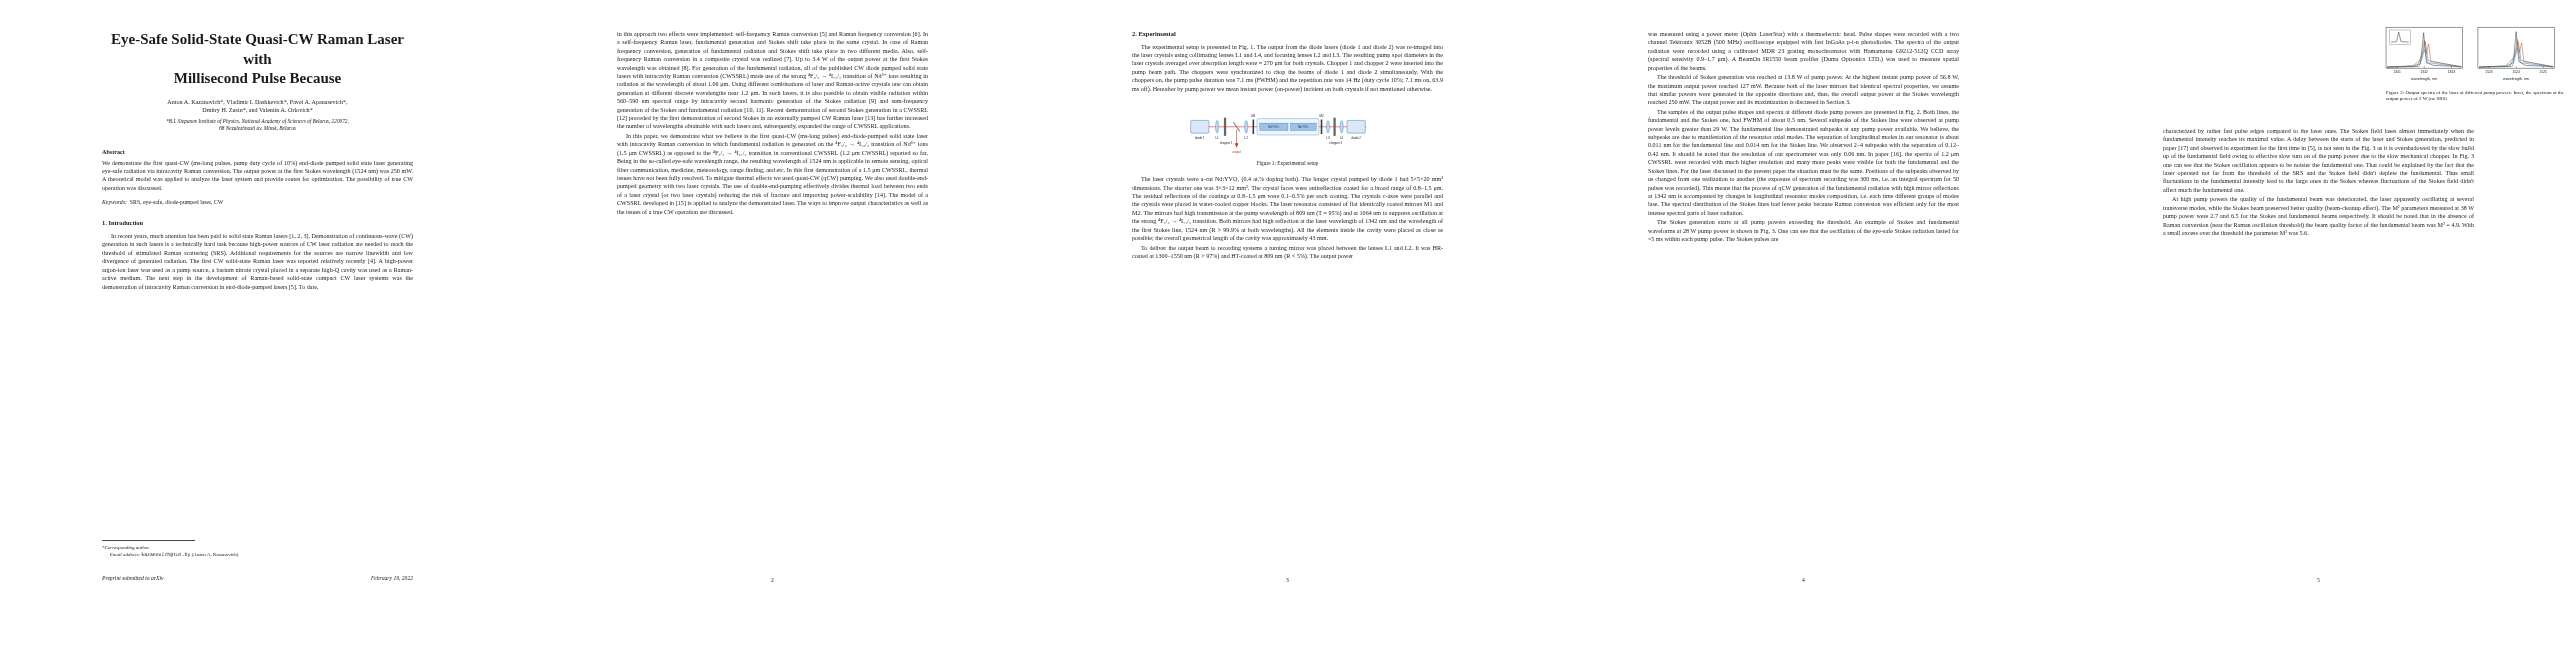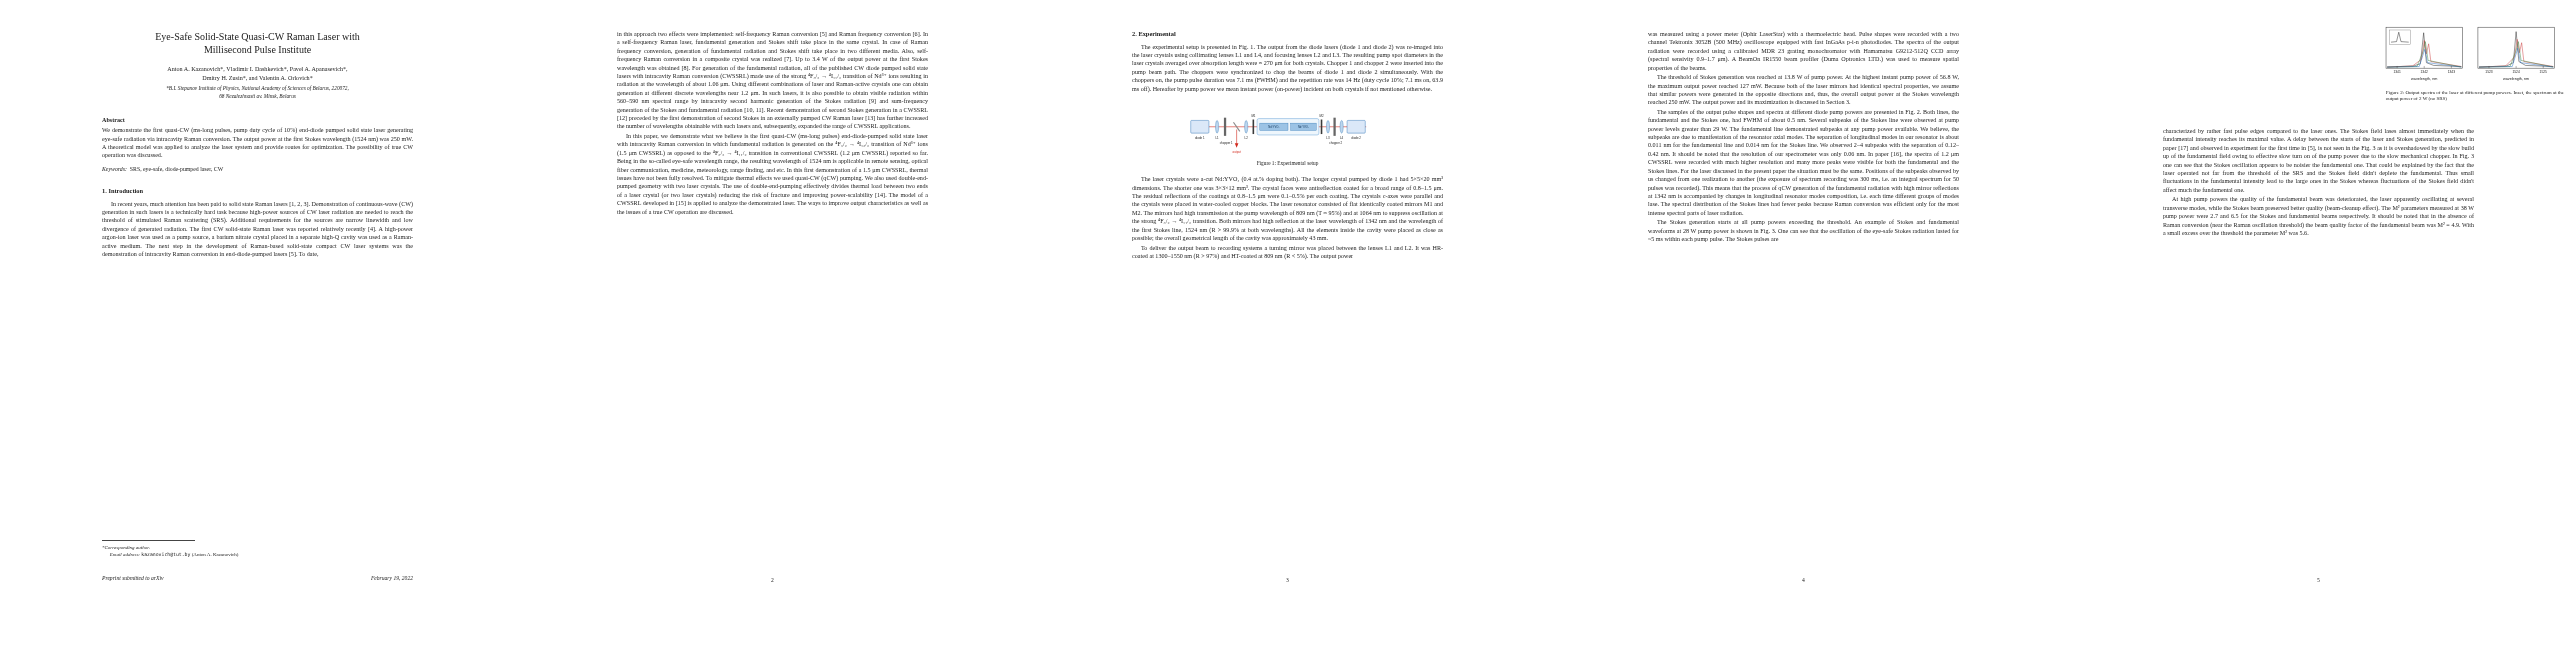--- a/index.html
+++ b/index.html
@@ -10,21 +10,21 @@
     font-family: "Liberation Serif", "DejaVu Serif", serif;
     color: #1a1a1a;
   }
   .sheet { position: relative; width: 2576px; height: 667px; overflow: hidden; background: #fff; }
   .page { position: absolute; top: 0; width: 515px; height: 667px; background: #fff; }
   #page1 { left: 0; } #page2 { left: 515px; } #page3 { left: 1030px; }
   #page4 { left: 1546px; } #page5 { left: 2061px; }
   .content { position: absolute; left: 102px; top: 0; width: 311px; padding-top: 30px; }
   #page5 .content { padding-top: 127px; }
 
-  .title { font-size: 10px; font-weight: normal; text-align: center; line-height: 1.3; margin: 0 0 9px; }
+  .title { font-size: 15px; font-weight: bold; text-align: center; line-height: 1.3; margin: 0 0 9px; }
   .authors { font-size: 6.1px; text-align: center; line-height: 1.4; margin: 0 0 3.3px; }
   .affil { font-size: 5.3px; font-style: italic; text-align: center; line-height: 1.4; margin: 0 0 16.7px; }
   .abshead { font-size: 6.1px; font-weight: bold; margin: 0 0 3.3px; }
   .para { font-size: 6.1px; line-height: 1.38; text-align: justify; margin: 0; text-indent: 9px; }
   .para.cont { text-indent: 0; }
   .para + .para { margin-top: 1.1px; }
   .abstract { margin: 0 0 6.7px; text-indent: 0; }
   .kw { font-size: 5.8px; margin: 0 0 14.5px; }
   .kw .kwlabel { font-style: italic; }
   .sechead { font-size: 6.4px; font-weight: bold; margin: 10px 0 5.6px; }
@@ -77,21 +77,21 @@
 <body>
 
 <div class="sheet">
 
   <div class="arxiv-label">arXiv:1202.2228v1  [physics.optics]  10 Feb 2012</div>
 
   <section class="page" id="page1">
     <div class="content">
       <h1 class="title">
         <span>Eye-Safe Solid-State Quasi-CW Raman Laser with</span><br>
-        <span>Millisecond Pulse Institute</span>
+        <span>Millisecond Pulse Because</span>
       </h1>
       <div class="authors">
         <span>Anton A. Kazanovich*, Vladimir I. Dashkevich*, Pavel A. Apanasevich*,</span><br>
         <span>Dmitry H. Zusin*, and Valentin A. Orlovich*</span>
       </div>
       <div class="affil">
         <span>*B.I. Stepanov Institute of Physics, National Academy of Sciences of Belarus, 220072,</span><br>
         <span>68 Nezalezhnasti av. Minsk, Belarus</span>
       </div>
       <div class="abshead">Abstract</div>

